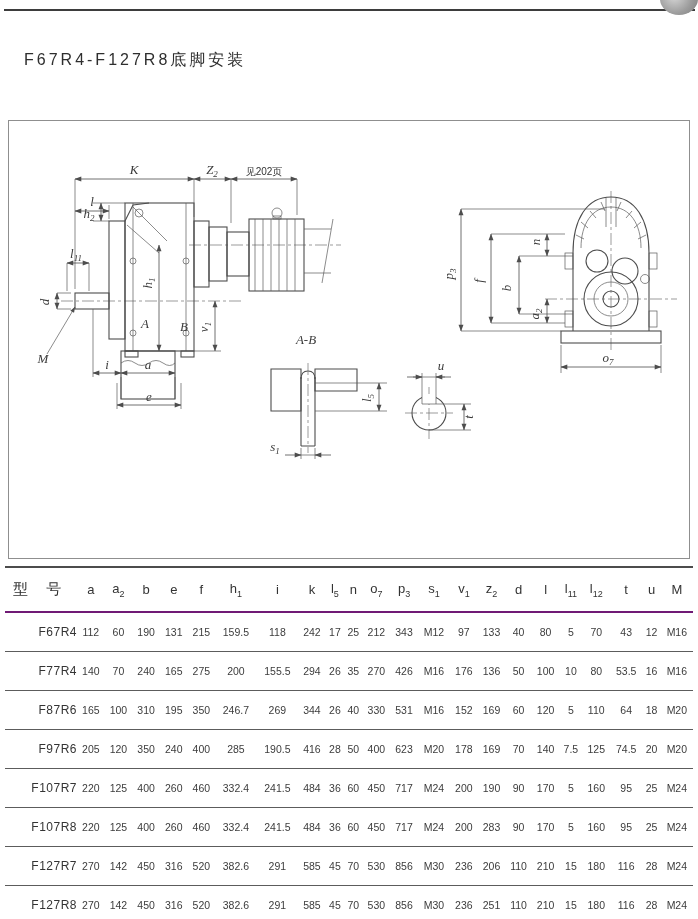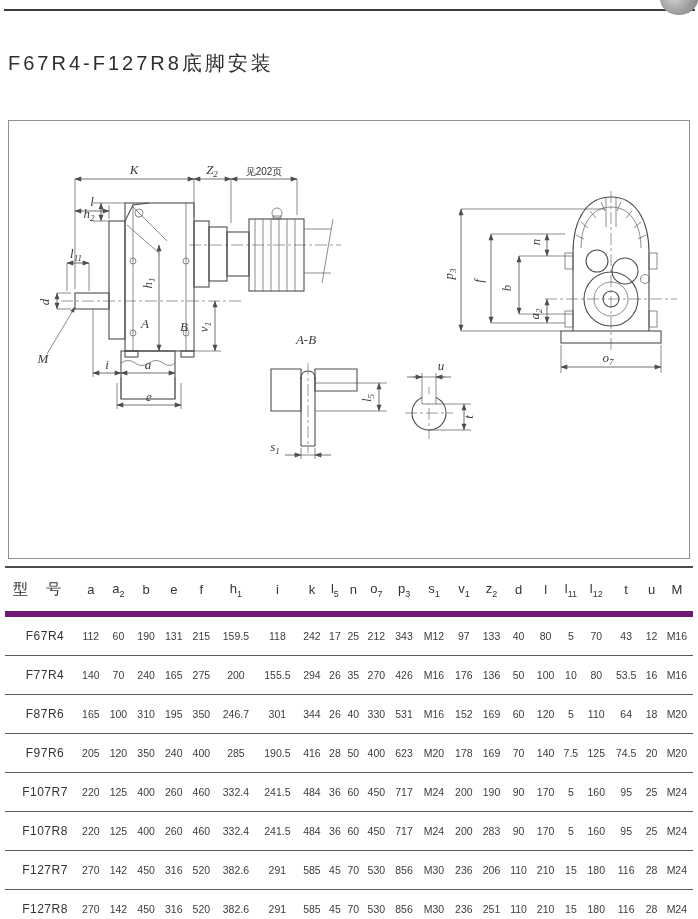--- a/index.html
+++ b/index.html
@@ -6,51 +6,51 @@
   body{
     width:698px;height:919px;position:relative;background:#ffffff;
     font-family:"Liberation Sans","DejaVu Sans",sans-serif;overflow:hidden;
   }
   .top-rule{position:absolute;top:9px;left:4px;width:691px;height:2px;background:#3d3d3d;}
   .corner-logo{
     position:absolute;top:-17px;right:0;width:38px;height:32px;border-radius:50%;
     background:radial-gradient(circle at 38% 40%, #d8d8d8, #9c9c9c 58%, #7d7d7d);
   }
   .title{
-    position:absolute;top:50px;left:8px;font-size:20px;letter-spacing:3px;
+    position:absolute;top:50px;left:24px;font-size:16px;letter-spacing:3px;
     color:#2e2e2e;font-weight:500;white-space:nowrap;
   }
   .drawing-box{
     position:absolute;top:120px;left:8px;width:680px;height:437px;
     border:1px solid #8f8f8f;background:#fff;box-sizing:content-box;
   }
   
   .ol{stroke:#4d4d4d;stroke-width:1.1;fill:none;}
   .th{stroke:#5a5a5a;stroke-width:0.7;fill:none;}
   .cl{stroke:#707070;stroke-width:0.7;fill:none;stroke-dasharray:12 3 3 3;}
   .ext{stroke:#5a5a5a;stroke-width:0.7;fill:none;}
   .dim{stroke:#4d4d4d;stroke-width:0.8;fill:none;}
   .lbl{font:italic 13px "Liberation Serif","DejaVu Serif",serif;fill:#3a3a3a;text-anchor:middle;}
   .sub{font-size:9px;}
   .note{font:10px "Liberation Sans",sans-serif;fill:#333;text-anchor:middle;font-style:normal;}
   
   .spec-table{
     position:absolute;top:566px;left:5px;width:688px;border-collapse:collapse;table-layout:auto;
   }
   .spec-table th{
-    border-top:2px solid #4c4c4c;border-bottom:6px solid #701a75;
+    border-top:2px solid #4c4c4c;border-bottom:2px solid #701a75;
     font-weight:normal;font-size:13px;color:#333;padding:12px 0;text-align:center;white-space:nowrap;
   }
   .spec-table th sub,.spec-table td sub{font-size:9px;}
   .spec-table th.model-h{font-size:15px;letter-spacing:7px;text-align:left;padding-left:8px;width:64px;color:#2f2f2f;}
   .spec-table td{
     border-bottom:1px solid #5c5c5c;font-size:10.5px;color:#3c3c3c;text-align:center;
     padding:12px 0;white-space:nowrap;
   }
-  .spec-table td.model{font-size:12px;text-align:center;padding-left:8px;letter-spacing:0.5px;color:#343434;}
+  .spec-table td.model{font-size:12px;text-align:right;padding-left:8px;letter-spacing:0.5px;color:#343434;}
   .spec-table tbody tr:last-child td{border-bottom-width:2px;}
 </style>
 </head>
 <body>
 
 <div class="top-rule"></div>
 <div class="corner-logo"></div>
 <div class="title">F67R4-F127R8底脚安装</div>
 
 <div class="drawing-box">
@@ -273,21 +273,21 @@
         <td>M16</td>
       </tr>
       <tr>
         <td class="model">F87R6</td>
         <td>165</td>
         <td>100</td>
         <td>310</td>
         <td>195</td>
         <td>350</td>
         <td>246.7</td>
-        <td>301</td>
+        <td>269</td>
         <td>344</td>
         <td>26</td>
         <td>40</td>
         <td>330</td>
         <td>531</td>
         <td>M16</td>
         <td>152</td>
         <td>169</td>
         <td>60</td>
         <td>120</td>

